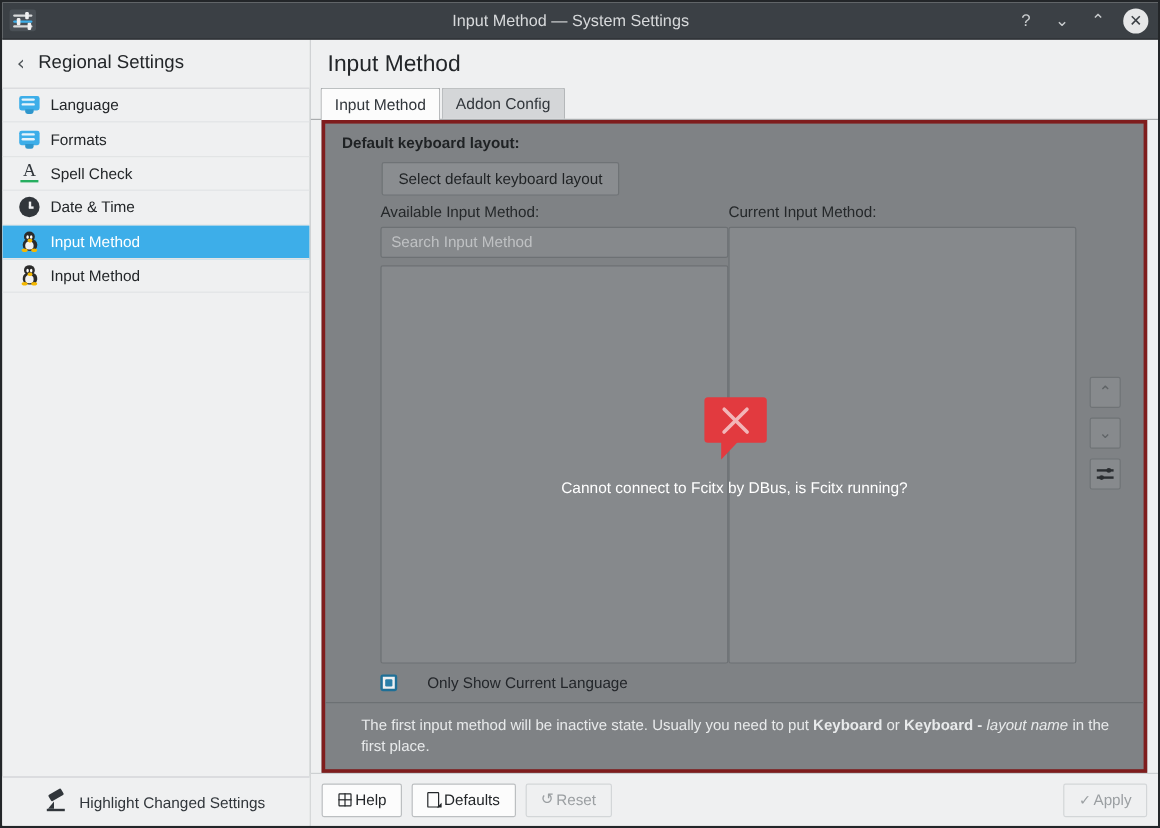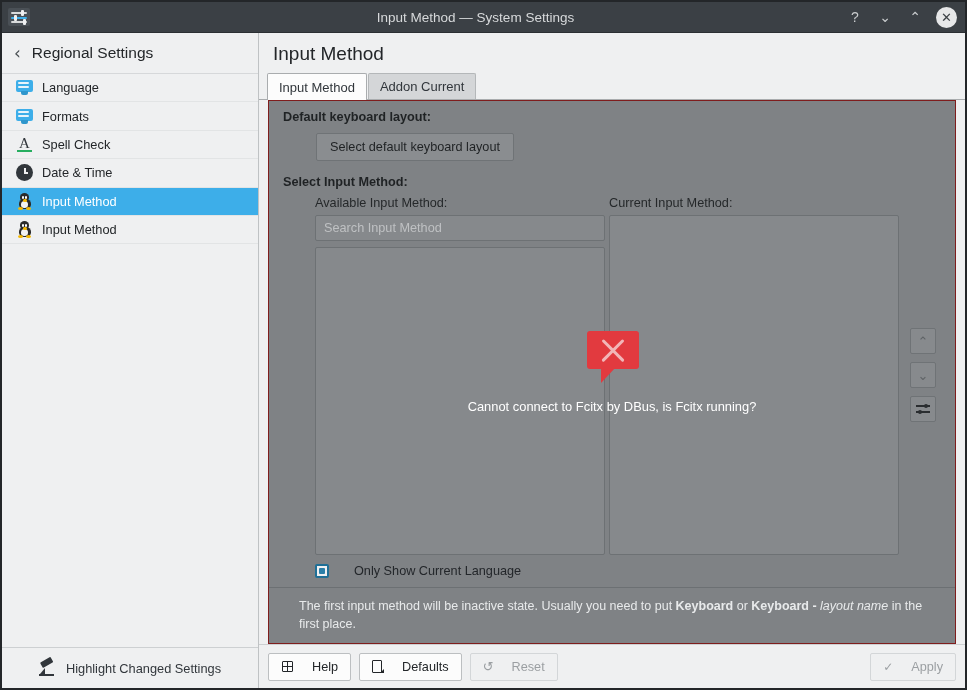--- a/index.html
+++ b/index.html
@@ -205,21 +205,21 @@
   }
   .tab.active {
     background: #fcfcfc; border-color:#a9acae;
     height: 27px; margin-bottom:-1px;
   }
 
   .panel {
     margin: 0 9px 0 9px;
     flex: 1;
     background: #7f8285;
-    border: 1px solid #7f1d1d;
+    border: 3px solid #7f1d1d;
     display: flex; flex-direction: column;
     min-height:0;
     position: relative;
   }
   .panel-inner { padding: 9px 14px 0 14px; display:flex; flex-direction:column; flex:1; min-height:0;}
 
   .lbl-strong { font-size: 12.7px; font-weight: bold; color: #1f2224; }
 
   .btn-kbd {
     margin: 9px 0 0 33px;
@@ -326,21 +326,21 @@
   .hint b { font-weight: bold; }
   .hint i { font-style: italic; }
 
   
   .bottombar {
     height: 44px; min-height:44px;
     background: #eff0f1; border-top: 1px solid #cdd0d2;
     display: flex; align-items: center; padding: 0 9px; gap: 8px;
   }
   .bbtn {
-    display: flex; align-items: center; gap: 18px;
+    display: flex; align-items: center; gap: 2px;
     height: 28px; padding: 0 12px;
     background: #fcfcfc; border: 1px solid #bcbfc1; border-radius: 2px;
     font-size: 12.7px; color: #232629; cursor: pointer;
   }
   .bbtn.disabled {
     color: #9b9fa2; background: #eff0f1; border-color: #d3d6d8; cursor: default;
   }
   .bbtn.apply { margin-left: auto; }
   .ico-help { width:13px; height:13px; position:relative; }
   .ico-help .sq { position:absolute; left:1px; top:1px; width:11px; height:11px; border:1.4px solid #232629; border-radius:1px;}
@@ -451,31 +451,30 @@
         </span>
         <span>Highlight Changed Settings</span>
       </div>
     </div>
 
     <div class="main">
       <div class="page-title">Input Method</div>
 
       <div class="tabsrow">
         <div class="tab active">Input Method</div>
-        <div class="tab">Addon Current</div>
+        <div class="tab">Addon Config</div>
       </div>
 
       <div class="panel">
         <div class="panel-inner">
 
           <div class="lbl-strong">Default keyboard layout:</div>
 
           <button class="btn-kbd">Select default keyboard layout</button>
 
-          <div class="lbl-strong sel-label">Select Input Method:</div>
 
           <div class="cols">
 
             <div class="col-left">
               <div class="col-head">Available Input Method:</div>
               <input class="search-input" type="text" placeholder="Search Input Method" style="">
               <div class="listbox"></div>
             </div>
 
             <div class="col-gap"></div>

